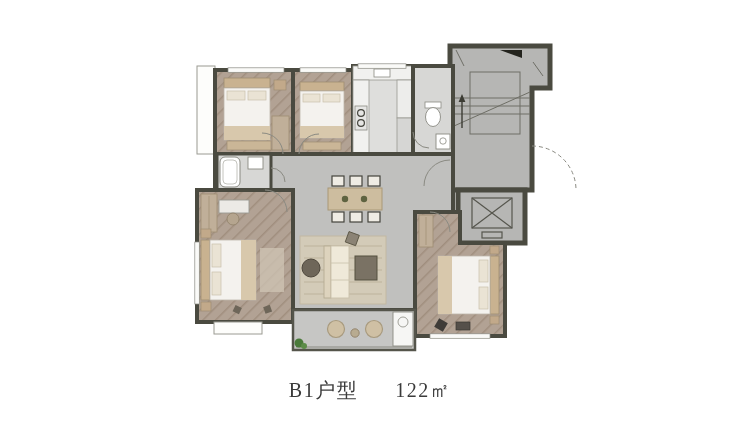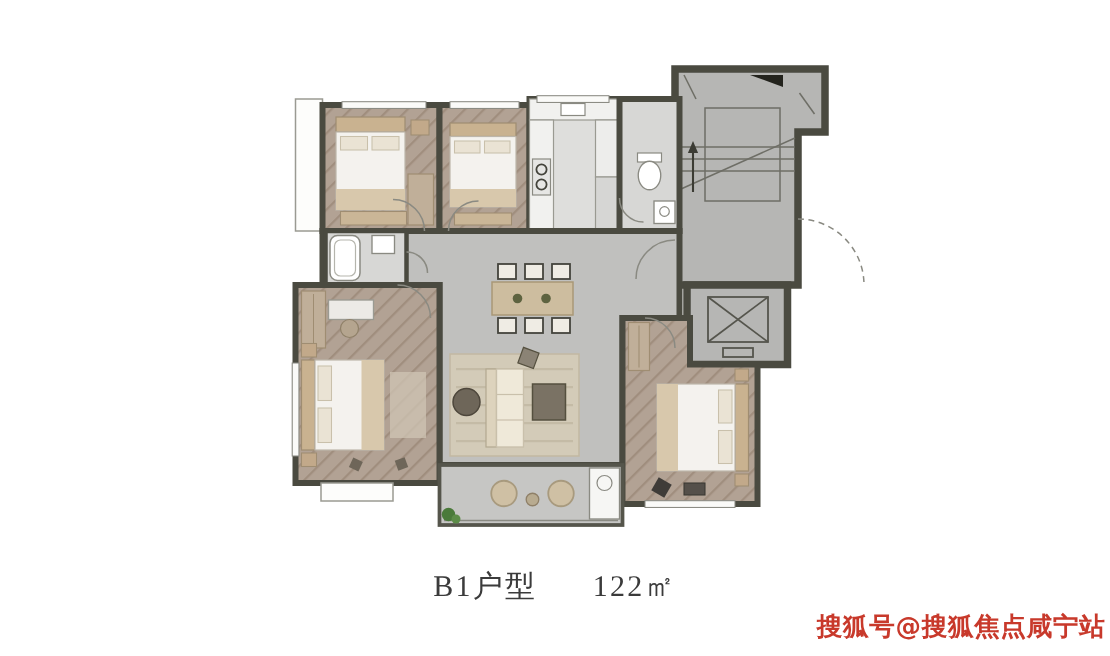--- a/index.html
+++ b/index.html
@@ -223,15 +223,14 @@
       <path d="M413,132 A16,16 0 0 0 429,148"></path>
       <path d="M450,160 A26,26 0 0 0 424,186"></path>
       <path d="M271,168 A14,14 0 0 1 285,182"></path>
     </g>
   </svg>
 
   <div class="caption">
     <span>B1户型</span><span class="area">122㎡</span>
   </div>
 
-  <div class="watermark">搜狐号@搜狐焦点咸宁站</div>
 
 </div>
 
 </body></html>

